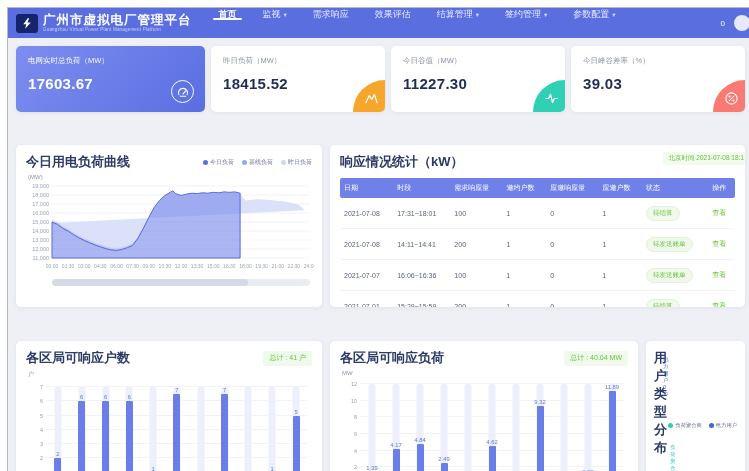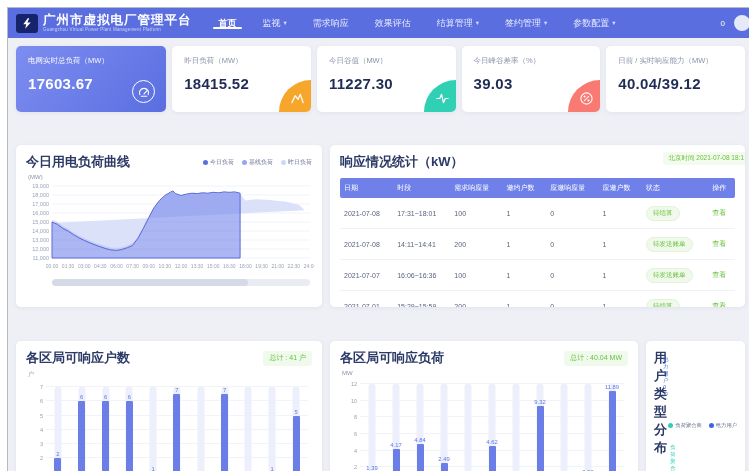--- a/index.html
+++ b/index.html
@@ -6,21 +6,21 @@
   body { margin:0; width:749px; height:471px; background:#fff; font-family:"Liberation Sans", sans-serif; }
   .frame { width:747px; height:469px; margin:7px; border:1px solid #b7bac3; background:#eef0f5; overflow:hidden; display:flex; flex-direction:column; }
 
   
   .nav { height:30px; background:#5a6ee0; display:flex; align-items:center; padding:0 8px; color:#fff; flex:none; }
   .logo { display:flex; align-items:center; gap:5px; }
   .logo-icon { width:22px; height:19px; background:#16246b; border-radius:3px; display:flex; align-items:center; justify-content:center; }
   .logo-icon svg { width:12px; height:13px; }
   .logo-title { font-size:12.5px; font-weight:bold; letter-spacing:1px; line-height:1.1; }
   .logo-sub { font-size:4.5px; color:rgba(255,255,255,.65); letter-spacing:.2px; }
-  .menu { display:flex; align-items:center; height:100%; margin-left:14px; }
+  .menu { display:flex; align-items:flex-start; height:100%; margin-left:14px; }
   .nav-item { display:flex; align-items:center; padding:0 13px; font-size:9px; cursor:pointer; position:relative; color:#e8ebff; }
   .nav-item.active { color:#fff; font-weight:bold; }
   .nav-item.active::after { content:""; position:absolute; bottom:1px; left:18%; width:64%; height:2px; background:#fff; border-radius:1px; }
   .caret { font-size:6.5px; margin-left:3px; opacity:.85; }
   .nav-right { margin-left:auto; display:flex; align-items:center; gap:9px; }
   .notif { font-size:8px; color:#fff; }
   .avatar { width:16px; height:16px; border-radius:50%; background:#e6e9f7; margin-right:-5px; flex:none; }
 
   
   .content { flex:1; padding:8px; display:flex; flex-direction:column;gap:26px; }
@@ -175,24 +175,20 @@
           <div class="kpi-label">今日峰谷差率（%）</div>
           <div class="kpi-value">39.03</div>
           <div class="corner" style="background: rgb(249, 122, 114);">
             <svg viewBox="0 0 16 16">
               <circle cx="8" cy="8" r="6" fill="none" stroke="#fff" stroke-width="1.1"></circle>
               <line x1="5.6" y1="10.4" x2="10.4" y2="5.6" stroke="#fff" stroke-width="1.1" stroke-linecap="round"></line>
               <circle cx="5.9" cy="5.9" r="1.1" fill="#fff"></circle>
               <circle cx="10.1" cy="10.1" r="1.1" fill="#fff"></circle>
             </svg>
           </div>
-        </div>
-        <div class="card kpi-card">
-          <div class="kpi-label">日前 / 实时响应能力（MW）</div>
-          <div class="kpi-value">40.04/39.12</div>
         </div>
       </section>
 
     <section class="row2">
       <div class="card chart-card">
         <div class="card-head">
           <div class="card-title">今日用电负荷曲线</div>
           <div class="legend" id="load-legend">
               <div class="legend-item">
                 <span class="dot" style="background: rgb(91, 110, 225);"></span>

